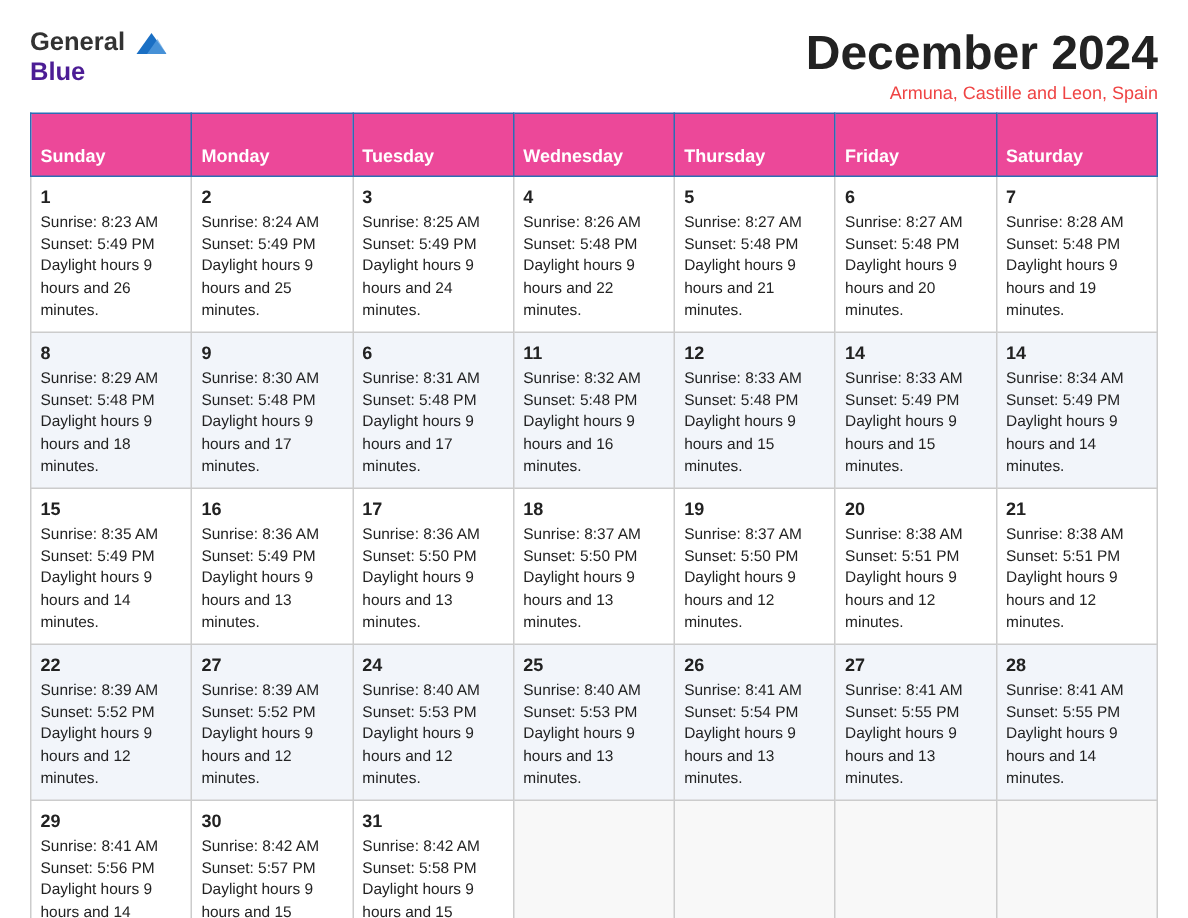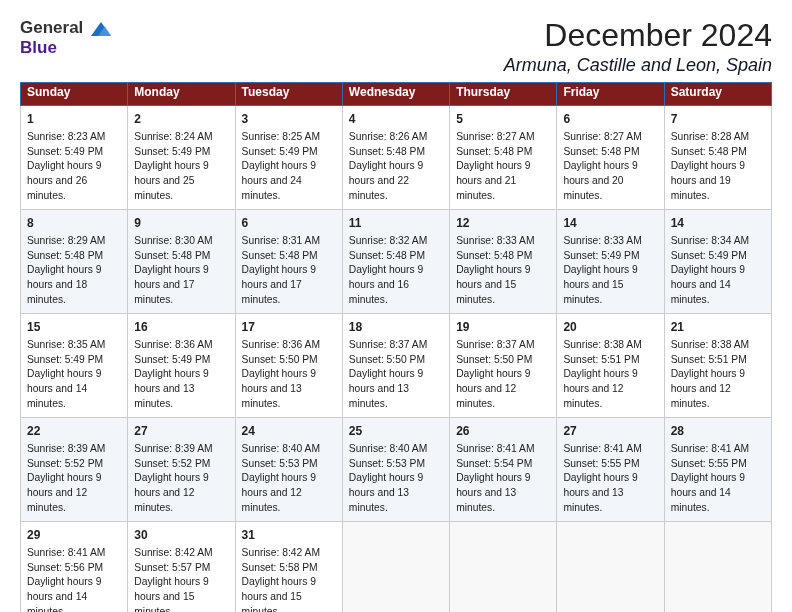--- a/index.html
+++ b/index.html
@@ -25,41 +25,40 @@
     .logo {
       display: flex;
       align-items: center;
       gap: 0px;
     }
     .title-block {
       text-align: right;
     }
     .main-title {
       font-size: 32px;
-      font-weight: normal;
+      font-weight: bold;
       color: #222;
       line-height: 1.1;
     }
     .subtitle {
-      font-size: 18px;
-      color: #0f172a;
+      font-size: 12px;
+      color: #ef4444;
       margin-top: 2px;
-      font-style: italic;
     }
     .calendar-table {
       width: 100%;
       border-collapse: collapse;
       margin-top: 6px;
       font-size: 10.5px;
     }
     .calendar-table thead tr th {
-      background: #7f1d1d;
+      background: #ec4899;
       color: #fff;
       text-align: left;
-      padding: 2px 6px 6px 6px;
+      padding: 21px 6px 6px 6px;
       font-size: 12px;
       font-weight: bold;
       border: 1px solid #2a6db5;
     }
     .calendar-table tbody tr td {
       vertical-align: top;
       padding: 5px 6px;
       border: 1px solid #ccc;
       background: #fff;
       min-width: 100px;

